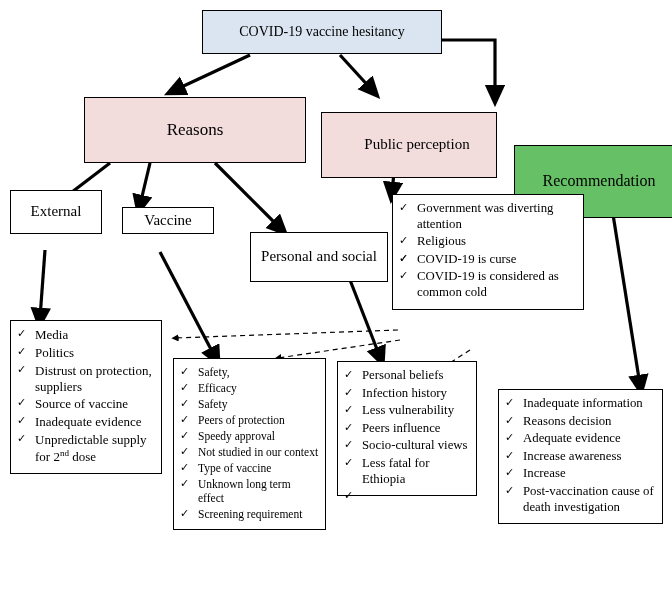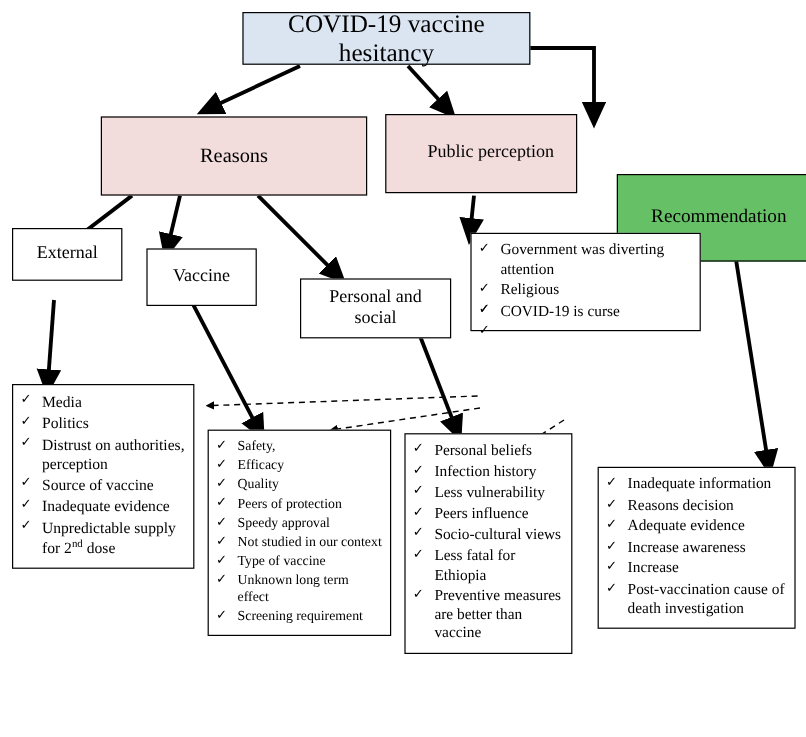--- a/index.html
+++ b/index.html
@@ -32,21 +32,21 @@
     border: 1.5px solid #000;
     background: #fff;
     display: flex;
     align-items: center;
     justify-content: center;
     text-align: center;
     line-height: 1.15;
   }
   .node.title {
     background: #dbe5f1;
-    font-size: 21px;
+    font-size: 14px;
   }
   .node.reasons {
     background: #f2dcdc;
     font-size: 17px;
   }
   .node.perception {
     background: #f2dcdc;
     font-size: 15px;
   }
   .node.recommend {
@@ -128,84 +128,84 @@
   </svg>
 
   <div class="node title" style="left:202px; top:10px; width:240px; height:44px;">
     <span>COVID-19 vaccine hesitancy</span>
   </div>
 
   <div class="node reasons" style="left:64px; top:97px; width:222px; height:66px;margin-left:20px;">
     <span>Reasons</span>
   </div>
 
-  <div class="node perception" style="left:321px; top:95px; width:160px; height:66px;padding-left:16px;">
+  <div class="node perception" style="left:321px; top:112px; width:176px; height:66px;padding-left:16px;">
     <span>Public perception</span>
   </div>
 
   <div class="node recommend" style="left:514px; top:97px; width:170px; height:73px;margin-top:48px;">
     <span>Recommendation</span>
   </div>
 
   <div class="node plain" style="left:10px; top:190px; width:92px; height:44px;">
     <span>External</span>
   </div>
 
-  <div class="node plain" style="left:122px; top:207px; width:92px; height:48px;">
+  <div class="node plain" style="left:122px; top:207px; width:92px; height:27px;">
     <span>Vaccine</span>
   </div>
 
-  <div class="node plain" style="left:250px; top:232px; width:126px; height:50px; padding:0 6px;">
+  <div class="node plain" style="left:250px; top:232px; width:138px; height:50px; padding:0 6px;">
     <span>Personal and social</span>
   </div>
 
   <div class="listbox fs13" style="left:10px; top:320px; width:152px;">
     <ul>
       <li><span class="tick">✓</span><span>Media</span></li>
       <li><span class="tick">✓</span><span>Politics</span></li>
-      <li><span class="tick">✓</span><span>Distrust on authorities, perception</span></li>
+      <li><span class="tick">✓</span><span>Distrust on protection, suppliers</span></li>
       <li><span class="tick">✓</span><span>Source of vaccine</span></li>
       <li><span class="tick">✓</span><span>Inadequate evidence</span></li>
       <li><span class="tick">✓</span><span>Unpredictable supply for 2<sup>nd</sup> dose</span></li>
     </ul>
   </div>
 
   <div class="listbox fs12" style="left:173px; top:358px; width:153px;">
     <ul>
       <li><span class="tick">✓</span><span>Safety,</span></li>
       <li><span class="tick">✓</span><span>Efficacy</span></li>
-      <li><span class="tick">✓</span><span>Quality</span></li>
+      <li><span class="tick">✓</span><span>Safety</span></li>
       <li><span class="tick">✓</span><span>Peers of protection</span></li>
       <li><span class="tick">✓</span><span>Speedy approval</span></li>
       <li><span class="tick">✓</span><span>Not studied in our context</span></li>
       <li><span class="tick">✓</span><span>Type of vaccine</span></li>
       <li><span class="tick">✓</span><span>Unknown long term effect</span></li>
       <li><span class="tick">✓</span><span>Screening requirement</span></li>
     </ul>
   </div>
 
   <div class="listbox fs135" style="left:337px; top:361px; width:140px;">
     <ul>
       <li><span class="tick">✓</span><span>Personal beliefs</span></li>
       <li><span class="tick">✓</span><span>Infection history</span></li>
       <li><span class="tick">✓</span><span>Less vulnerability</span></li>
       <li><span class="tick">✓</span><span>Peers influence</span></li>
       <li><span class="tick">✓</span><span>Socio-cultural views</span></li>
       <li><span class="tick">✓</span><span>Less fatal for Ethiopia</span></li>
-      <li><span class="tick">✓</span><span>Preventive measures are better than vaccine</span></li>
+      <li><span class="tick">✓</span></li>
     </ul>
   </div>
 
   <div class="listbox fs135" style="left:392px; top:194px; width:192px;">
     <ul>
       <li><span class="tick">✓</span><span>Government was diverting attention</span></li>
       <li><span class="tick">✓</span><span>Religious</span></li>
       <li><span class="tick">✓</span></li>
       <li><span class="tick">✓</span><span>COVID-19 is curse</span></li>
-      <li><span class="tick">✓</span></li>
+      <li><span class="tick">✓</span><span>COVID-19 is considered as common cold</span></li>
     </ul>
   </div>
 
   <div class="listbox fs135" style="left:498px; top:389px; width:165px;">
     <ul>
       <li><span class="tick">✓</span><span>Inadequate information</span></li>
       <li><span class="tick">✓</span><span>Reasons decision</span></li>
       <li><span class="tick">✓</span><span>Adequate evidence</span></li>
       <li><span class="tick">✓</span><span>Increase awareness</span></li>
       <li><span class="tick">✓</span><span>Increase</span></li>

